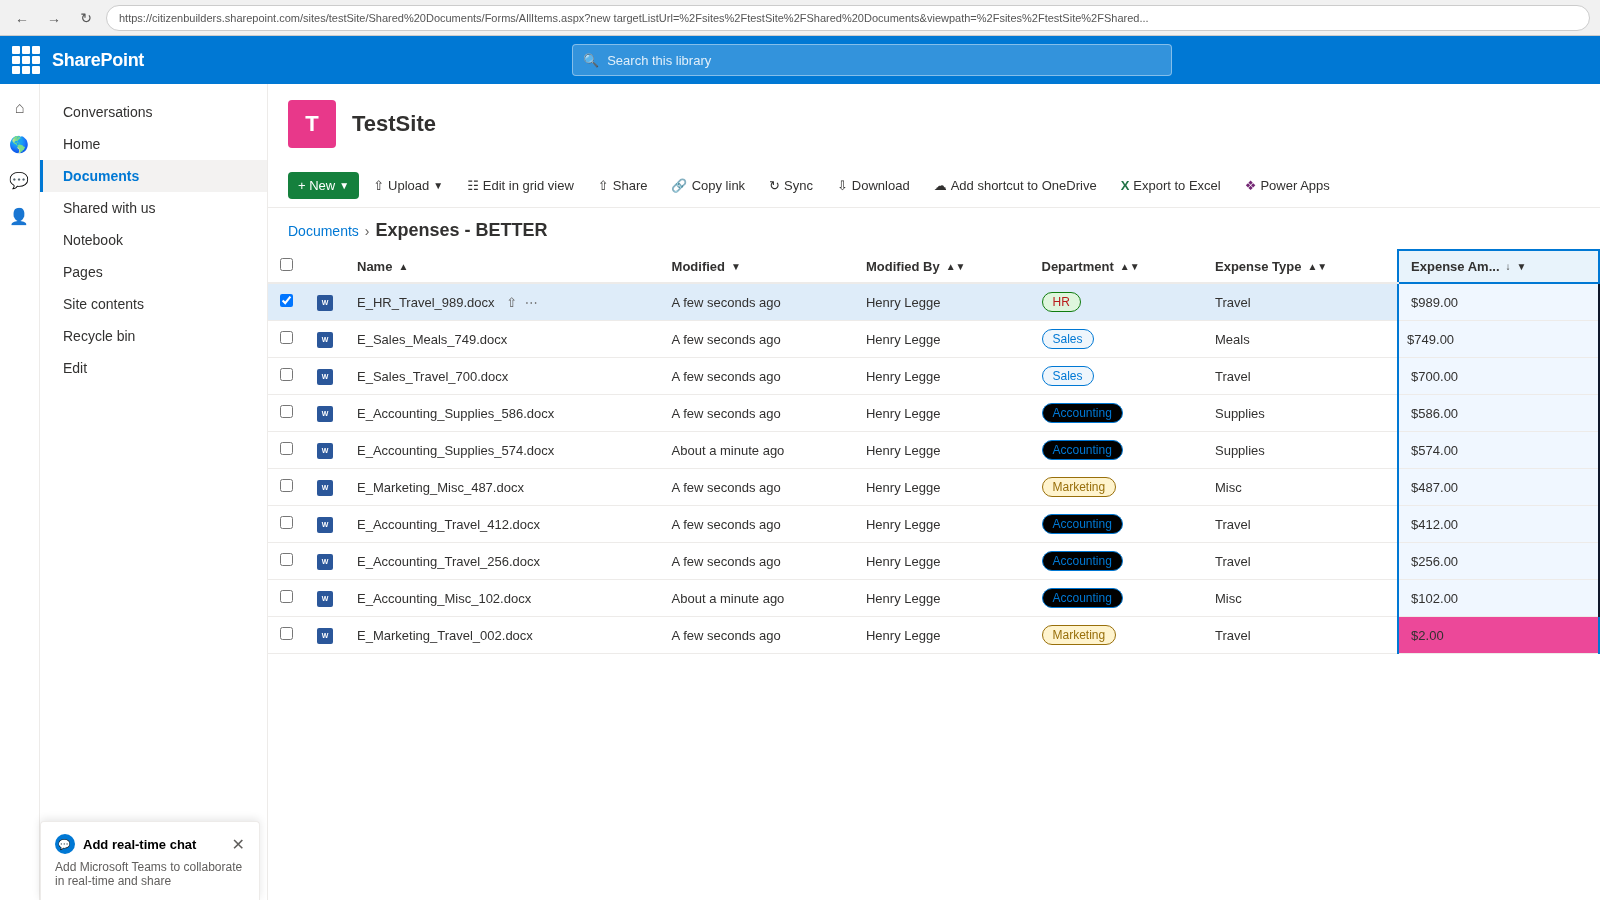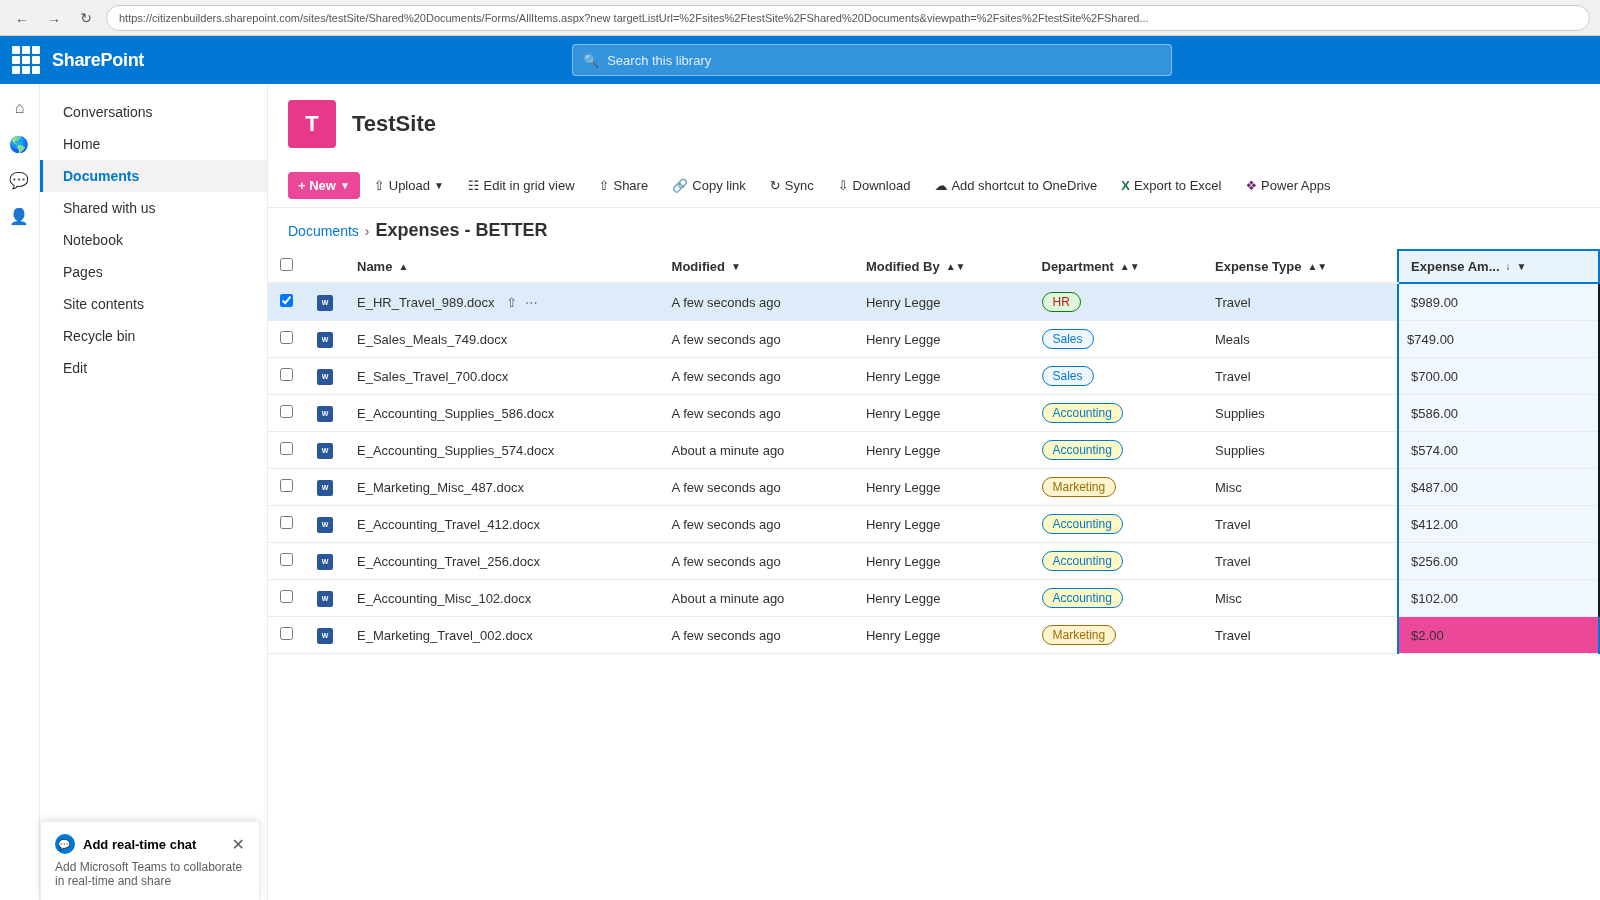--- a/index.html
+++ b/index.html
@@ -180,23 +180,23 @@
       padding: 6px 10px;
       border: none;
       border-radius: 4px;
       cursor: pointer;
       font-size: 13px;
       color: #323130;
       background: transparent;
       white-space: nowrap;
     }
     .toolbar-btn.primary {
-      background: #ec4899;
+      background: #15803d;
       color: #fff;
-      font-weight: 700;
+      font-weight: 400;
     }
 
     
     .breadcrumb {
       display: flex;
       align-items: center;
       padding: 12px 20px 8px;
       gap: 6px;
       font-size: 14px;
     }
@@ -251,21 +251,21 @@
 
     .dept-badge {
       display: inline-block;
       padding: 2px 10px;
       border-radius: 12px;
       font-size: 12px;
       font-weight: 500;
     }
     .dept-hr { background: #dff6dd; color: #b91c1c; border: 1px solid #107c10; }
     .dept-sales { background: #eff6fc; color: #0078d4; border: 1px solid #0078d4; }
-    .dept-accounting { background: #fef9c3; color: #0078d4; border: 1px solid #0078d4; }
+    .dept-accounting { background: #000000; color: #0078d4; border: 1px solid #0078d4; }
     .dept-marketing { background: #fff4ce; color: #986f0b; border: 1px solid #986f0b; }
 
     
     .sort-icon { font-size: 10px; margin-left: 3px; }
 
     
     .col-expamt-header {
       border: 2px solid #0078d4;
       border-bottom: 2px solid #0078d4;
     }

